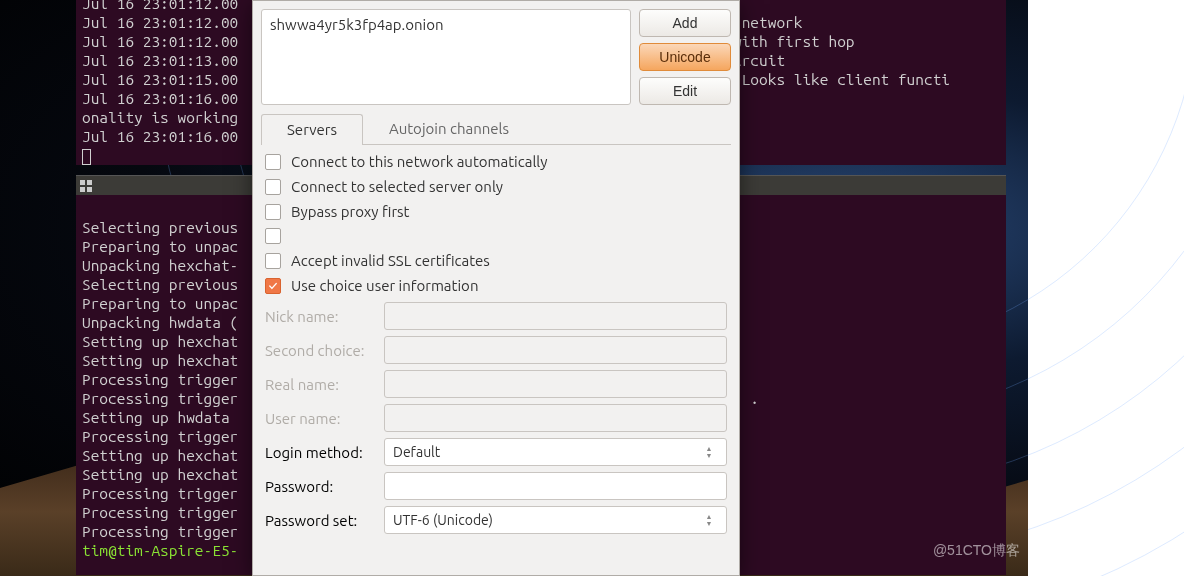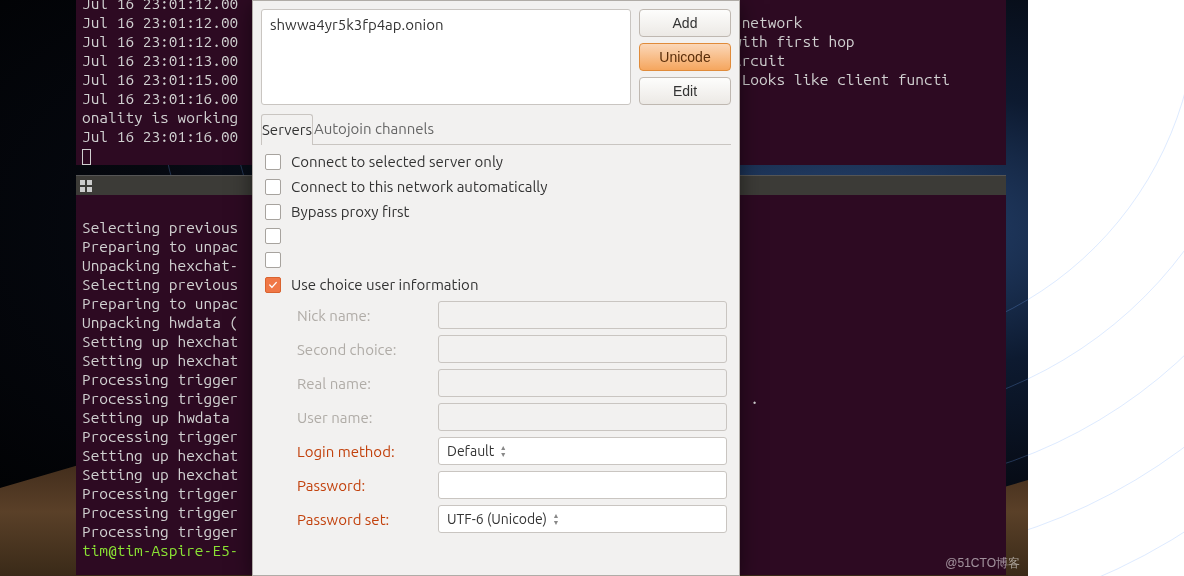--- a/index.html
+++ b/index.html
@@ -19,36 +19,36 @@
   .cursor{display:inline-block;width:9px;height:16px;border:1px solid #d0d0d0;vertical-align:middle;}
 
   
   .dialog{position:absolute;left:252px;top:0;width:488px;height:576px;background:#f2f1f0;border:1px solid #b0aca7;box-shadow:0 4px 20px rgba(0,0,0,.5);padding:8px;display:flex;flex-direction:column;}
   .toprow{display:flex;gap:8px;}
   .serverlist{flex:1;background:#fff;border:1px solid #c9c5c1;border-radius:3px;min-height:94px;padding:6px 8px;color:#333;font-size:15px;}
   .btncol{width:92px;display:flex;flex-direction:column;gap:6px;}
   .btn{height:28px;border:1px solid #bfb8b1;border-radius:4px;background:linear-gradient(#fdfdfc,#ece9e5);color:#333;font-size:14px;cursor:pointer;}
   .btn.remove{background:linear-gradient(#fbd7b8,#f5a65e);border-color:#e08b3a;color:#5a2e0a;}
   .tabs{display:flex;margin-top:8px;border-bottom:1px solid #c9c5c1;}
-  .tab{padding:6px 0 7px;border:1px solid transparent;border-bottom:none;color:#666;cursor:pointer;font-size:15px;border-radius:3px 3px 0 0;}
+  .tab{padding:6px 25px 7px;border:1px solid transparent;border-bottom:none;color:#666;cursor:pointer;font-size:15px;border-radius:3px 3px 0 0;}
   .tab.active{background:#f2f1f0;border-color:#c9c5c1;color:#333;position:relative;top:1px;}
   .checks{padding:8px 4px 6px;display:flex;flex-direction:column;gap:8px;}
   .chk{display:flex;align-items:center;gap:10px;color:#333;font-size:15px;}
   .chkbox{width:16px;height:16px;border:1px solid #a7a39e;border-radius:2px;background:#fff;display:flex;align-items:center;justify-content:center;flex-shrink:0;cursor:pointer;}
   .chkbox.on{background:#f07746;border-color:#d9632f;}
   .chkbox.on::after{content:"✓";color:#fff;font-size:12px;font-weight:bold;line-height:1;}
   .form{display:flex;flex-direction:column;gap:6px;padding:2px 4px 0;}
-  .row{display:flex;align-items:center;gap:23px;margin-left:32px;}
-  .lbl{width:118px;color:#c2410c;font-size:15px;}
+  .row{display:flex;align-items:center;gap:1px;}
+  .lbl{width:118px;color:#000000;font-size:15px;}
   .lbl.dis{color:#b0aca7;}
   .inp,.sel{flex:1;height:28px;border:1px solid #c9c5c1;border-radius:3px;background:#fff;padding:0 8px;font-size:14px;color:#333;}
   .inp.dis{background:#f2f1f0;}
-  .sel{display:flex;align-items:center;justify-content:flex-start;cursor:pointer;}
+  .sel{display:flex;align-items:center;justify-content:space-between;cursor:pointer;}
   .spin{width:18px;display:flex;flex-direction:column;align-items:center;color:#888;font-size:7px;line-height:7px;}
-  .watermark{position:absolute;right:8px;bottom:4px;color:rgba(255,255,255,.55);font-size:12px;font-family:Arial,sans-serif;}
+  .watermark{position:absolute;right:8px;bottom:16px;color:rgba(255,255,255,.55);font-size:14px;font-family:Arial,sans-serif;}
 </style>
 </head>
 <body>
 <div class="stage">
 
   <div class="arc" style="width:1400px;height:1400px;right:-520px;top:-700px"></div>
   <div class="arc" style="width:1260px;height:1260px;right:-450px;top:-630px"></div>
   <div class="arc" style="width:1120px;height:1120px;right:-380px;top:-560px"></div>
   <div class="arc" style="width:980px;height:980px;right:-310px;top:-490px"></div>
   <div class="arc" style="width:840px;height:840px;right:-240px;top:-420px"></div>
@@ -106,35 +106,36 @@
     </div>
 
     <div class="tabs">
       <div class="tab active">Servers</div>
       <div class="tab">Autojoin channels</div>
     </div>
 
     <div class="checks">
       <label class="chk">
           <span class="chkbox"></span>
-          <span>Connect to selected server only</span>
+          <span>Connect to this network automatically</span>
         </label>
       <label class="chk">
           <span class="chkbox"></span>
-          <span>Connect to this network automatically</span>
+          <span>Connect to selected server only</span>
         </label>
       <label class="chk">
           <span class="chkbox"></span>
           <span>Bypass proxy first</span>
         </label>
       <label class="chk">
           <span class="chkbox"></span>
         </label>
       <label class="chk">
           <span class="chkbox"></span>
+          <span>Accept invalid SSL certificates</span>
         </label>
       <label class="chk">
           <span class="chkbox on"></span>
           <span>Use choice user information</span>
         </label>
     </div>
 
     <div class="form">
       <div class="row">
           <span class="lbl dis">Nick name:</span>

